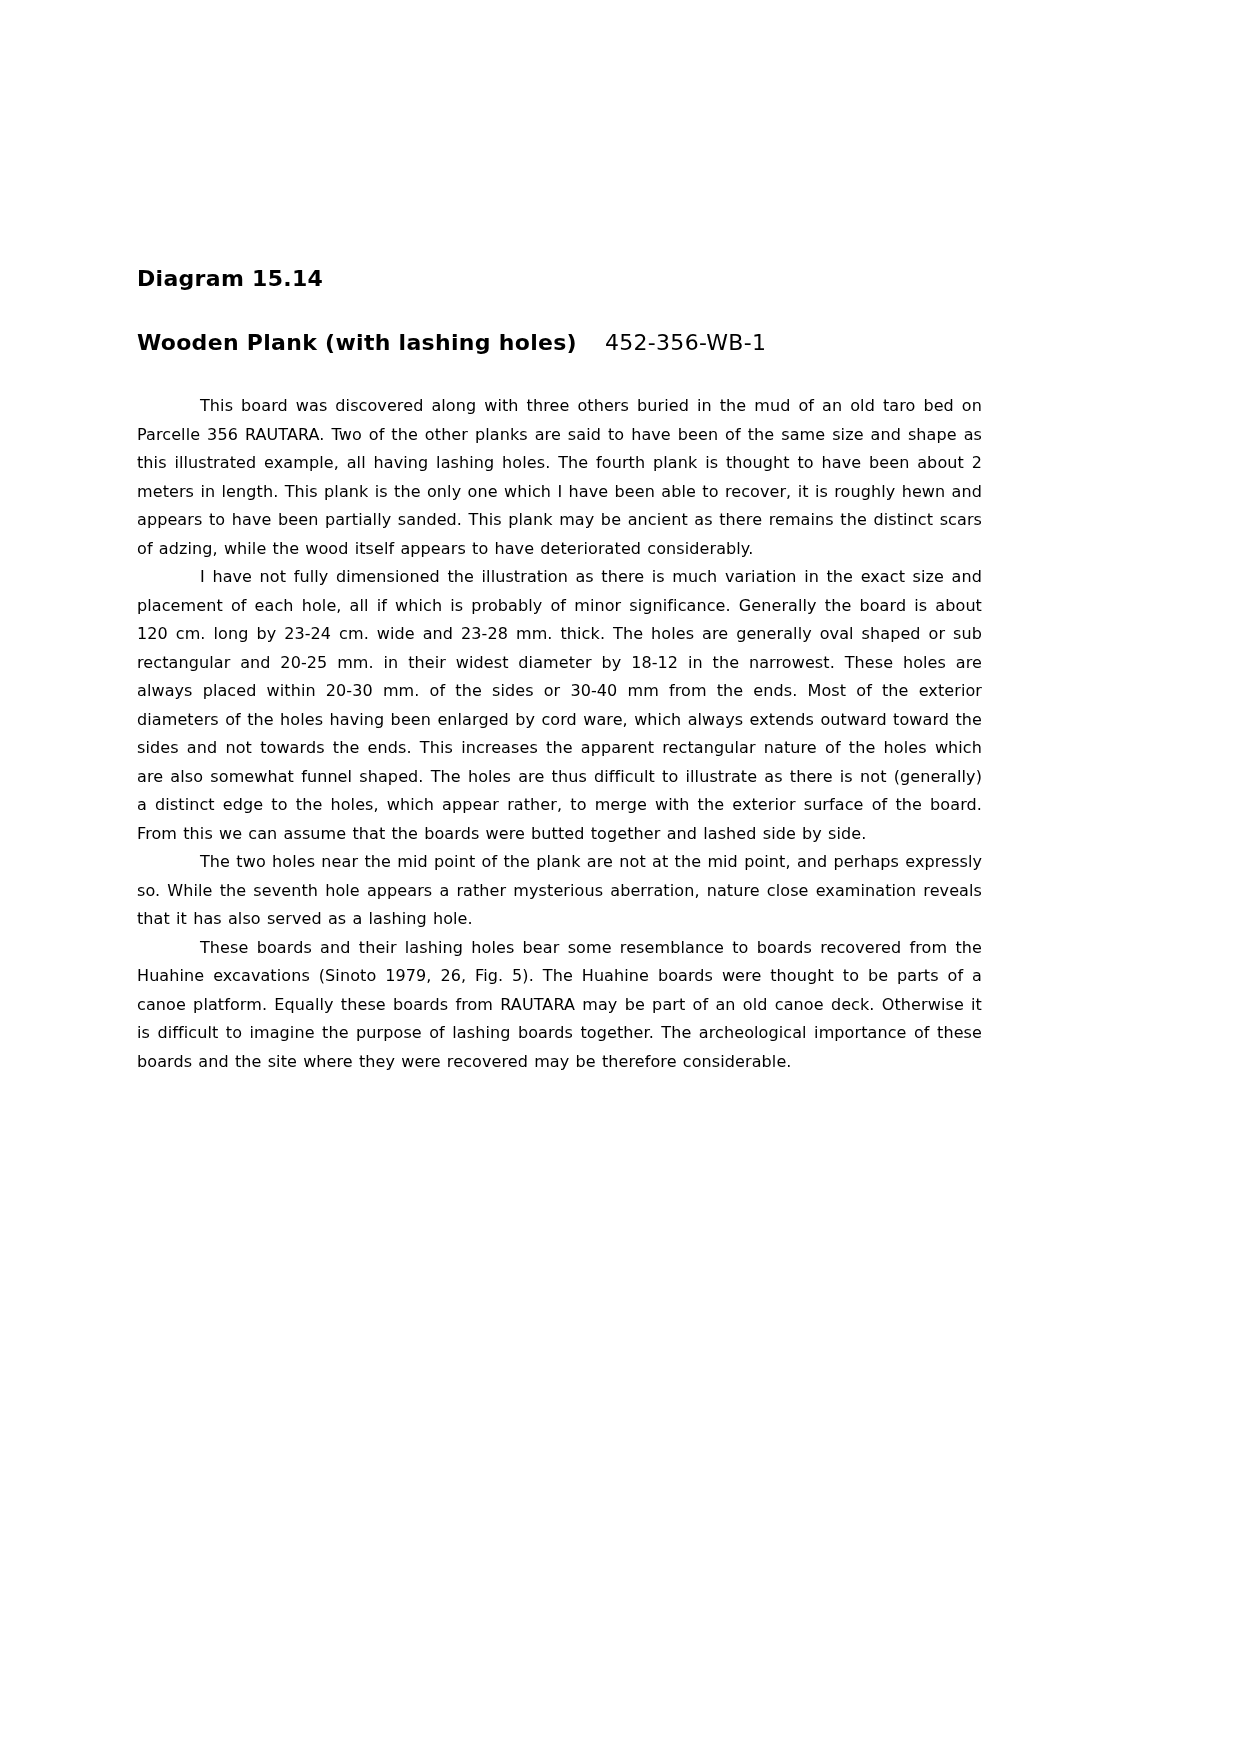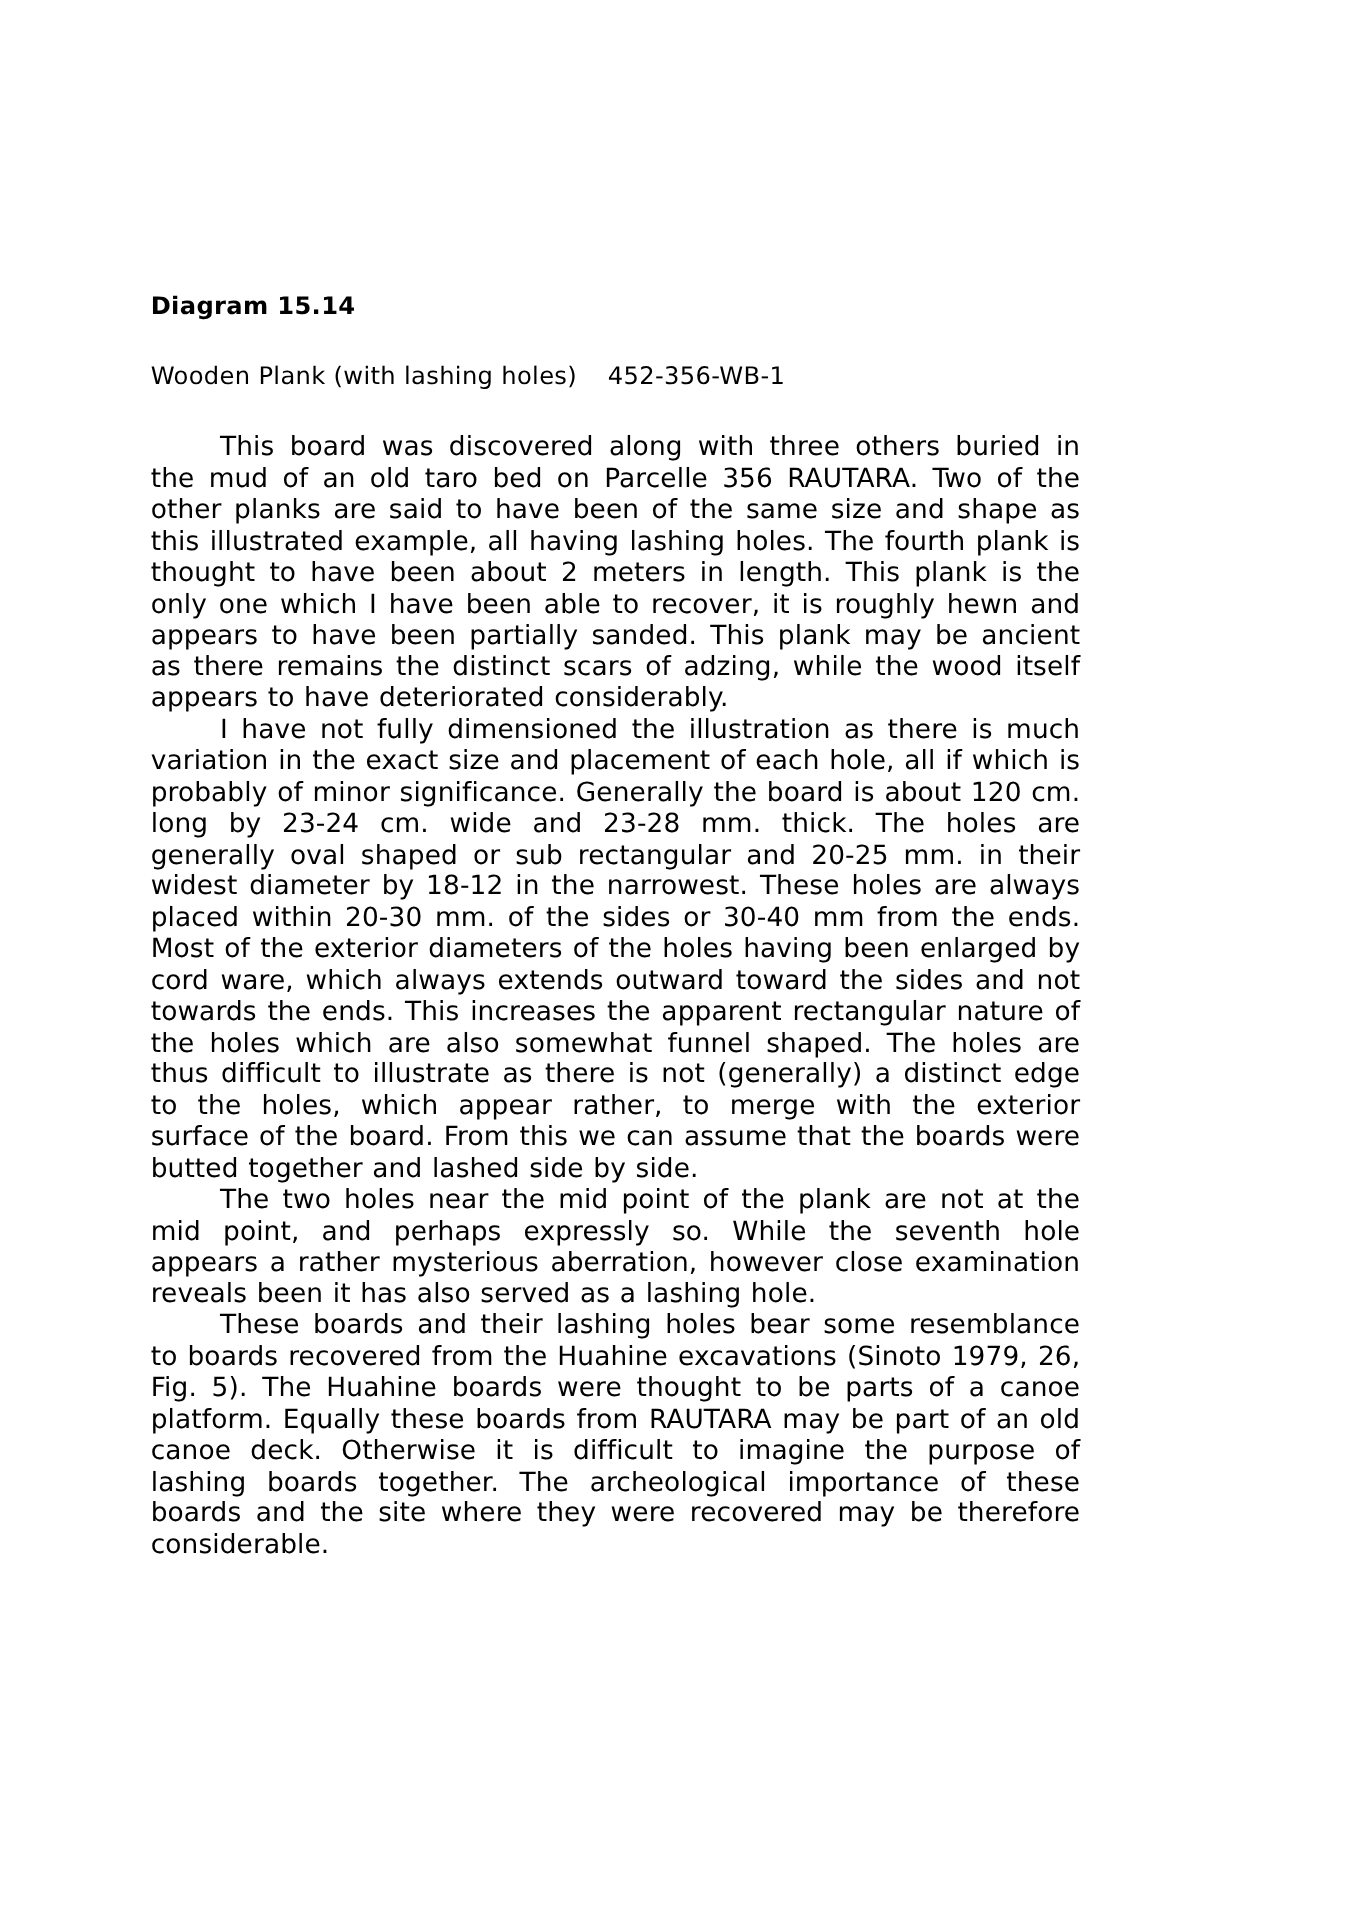--- a/index.html
+++ b/index.html
@@ -29,29 +29,29 @@
     margin: 0 0 38px 0;
     letter-spacing: 0.3px;
   }
   .doc-title {
     font-size: 22px;
     line-height: 26px;
     margin: 0 0 36px 0;
     letter-spacing: 0.3px;
   }
   .doc-title .bold-part {
-    font-weight: normal;
+    font-weight: bold;
   }
   .doc-title .id-part {
     font-weight: normal;
     margin-left: 20px;
   }
   .body-text p {
     margin: 0;
-    font-size: 24px;
+    font-size: 16px;
     line-height: 28.5px;
     text-align: justify;
     text-indent: 63px;
     letter-spacing: 0.1px;
     word-spacing: 1px;
   }
 </style>
 </head>
 <body>
 
@@ -61,18 +61,18 @@
     <h1 class="diagram-label">Diagram 15.14</h1>
 
     <h2 class="doc-title">
       <span class="bold-part">Wooden Plank (with lashing holes)</span>
       <span class="id-part">452-356-WB-1</span>
     </h2>
 
     <div class="body-text">
       <p>This board was discovered along with three others buried in the mud of an old taro bed on Parcelle 356 RAUTARA.  Two of the other planks are said to have been of the same size and shape as this illustrated example, all having lashing holes.  The fourth plank is thought to have been about 2 meters in length.  This plank is the only one which I have been able to recover, it is roughly hewn and appears to have been partially sanded.  This plank may be ancient as there remains the distinct scars of adzing, while the wood itself appears to have deteriorated considerably.</p>
       <p>I have not fully dimensioned the illustration as there is much variation in the exact size and placement of each hole, all if which is probably of minor significance.  Generally the board is about 120 cm. long by 23-24 cm. wide and 23-28 mm. thick.  The holes are generally oval shaped or sub rectangular and 20-25 mm. in their widest diameter by 18-12 in the narrowest.  These holes are always placed within 20-30 mm. of the sides or 30-40 mm from the ends.  Most of the exterior diameters of the holes having been enlarged by cord ware, which always extends outward toward the sides and not towards the ends.  This increases the apparent rectangular nature of the holes which are also somewhat funnel shaped.  The holes are thus difficult to illustrate as there is not (generally) a distinct edge to the holes, which appear rather, to merge with the exterior surface of the board.  From this we can assume that the boards were butted together and lashed side by side.</p>
-      <p>The two holes near the mid point of the plank are not at the mid point, and perhaps expressly so.  While the seventh hole appears a rather mysterious aberration, however close examination reveals been it has also served as a lashing hole.</p>
+      <p>The two holes near the mid point of the plank are not at the mid point, and perhaps expressly so.  While the seventh hole appears a rather mysterious aberration, nature close examination reveals that it has also served as a lashing hole.</p>
       <p>These boards and their lashing holes bear some resemblance to boards recovered from the Huahine excavations (Sinoto 1979, 26, Fig. 5).  The Huahine boards were thought to be parts of a canoe platform.  Equally these boards from RAUTARA may be part of an old canoe deck.  Otherwise it is difficult to imagine the purpose of lashing boards together.  The archeological importance of these boards and the site where they were recovered may be therefore considerable.</p>
     </div>
 
   </div>
 </div>
 
 </body></html>

